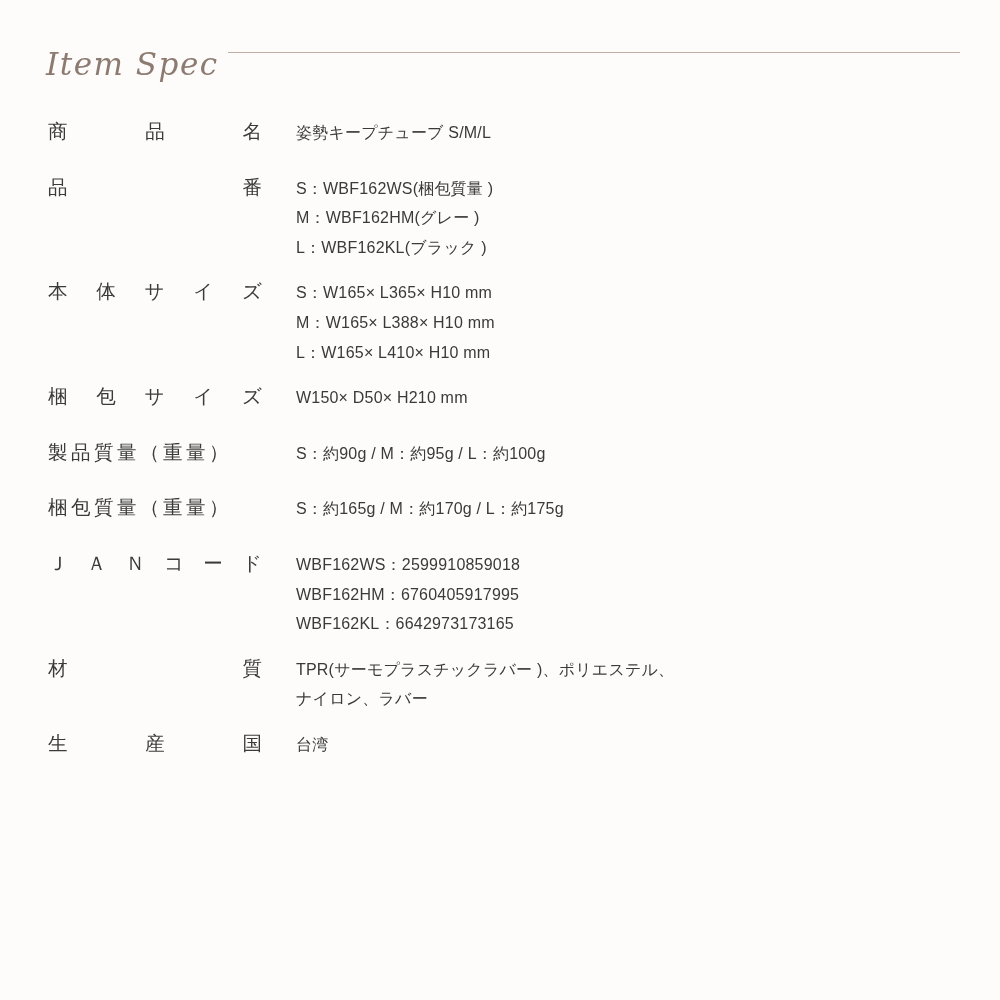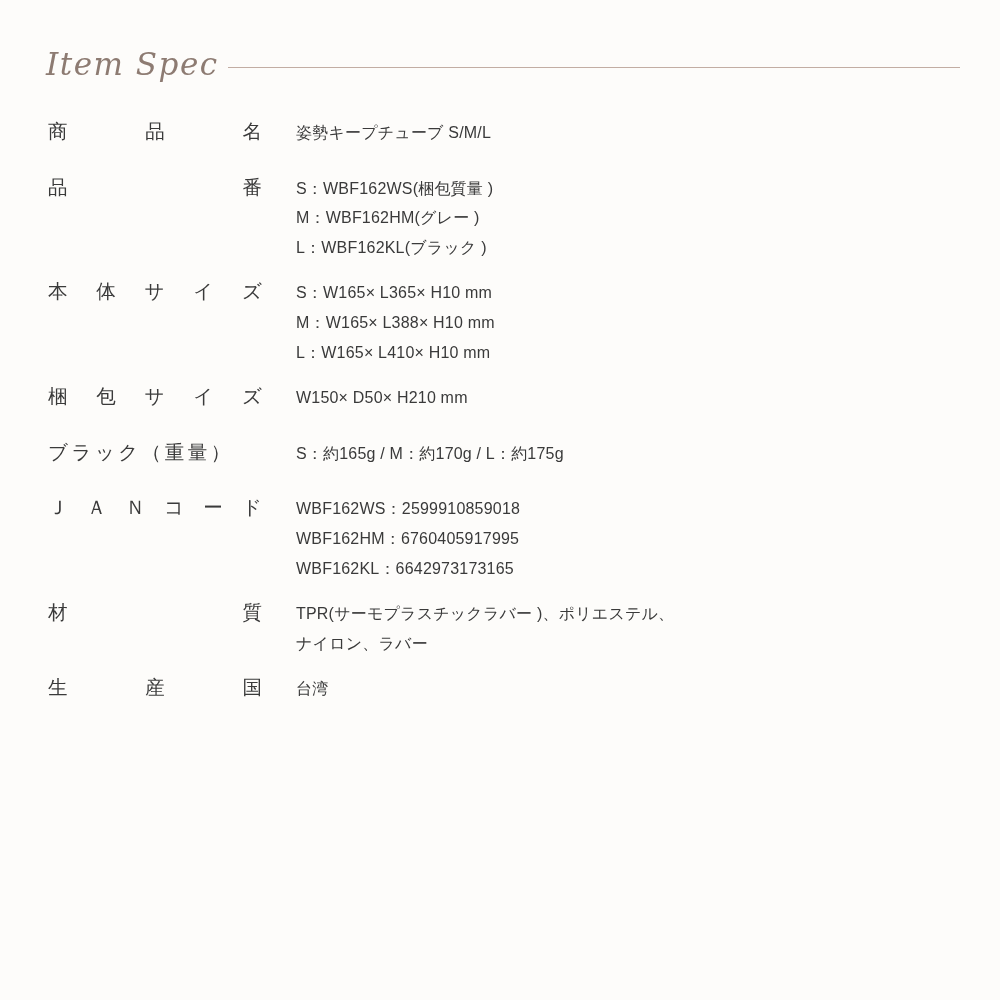--- a/index.html
+++ b/index.html
@@ -18,21 +18,21 @@
     position: relative;
     width: 1000px;
     height: 1000px;
     box-sizing: border-box;
     padding: 46px 40px 0 40px;
   }
 
   
   .header {
     display: flex;
-    align-items: center;
+    align-items: flex-start;
     gap: 9px;
     padding-left: 6px;
   }
   .header-title {
     font-family: "DejaVu Serif", serif;
     font-style: italic;
     font-size: 31px;
     letter-spacing: 1.5px;
     color: #8d7b72;
     white-space: nowrap;
@@ -149,21 +149,27 @@
               <span>サ</span>
               <span>イ</span>
               <span>ズ</span>
             </span>
           </td>
           <td class="spec-value">
             <span class="line">W150× D50× H210 mm</span>
           </td>
         </tr>
         <tr>
-          <td class="spec-label"><span class="plain">ブラック（重量）</span></td>
+          <td class="spec-label"><span class="plain">製品質量（重量）</span></td>
+          <td class="spec-value">
+            <span class="line">S：約90g / M：約95g / L：約100g</span>
+          </td>
+        </tr>
+        <tr>
+          <td class="spec-label"><span class="plain">梱包質量（重量）</span></td>
           <td class="spec-value">
             <span class="line">S：約165g / M：約170g / L：約175g</span>
           </td>
         </tr>
         <tr class="tight">
           <td class="spec-label">
             <span class="spread">
               <span>Ｊ</span>
               <span>Ａ</span>
               <span>Ｎ</span>

